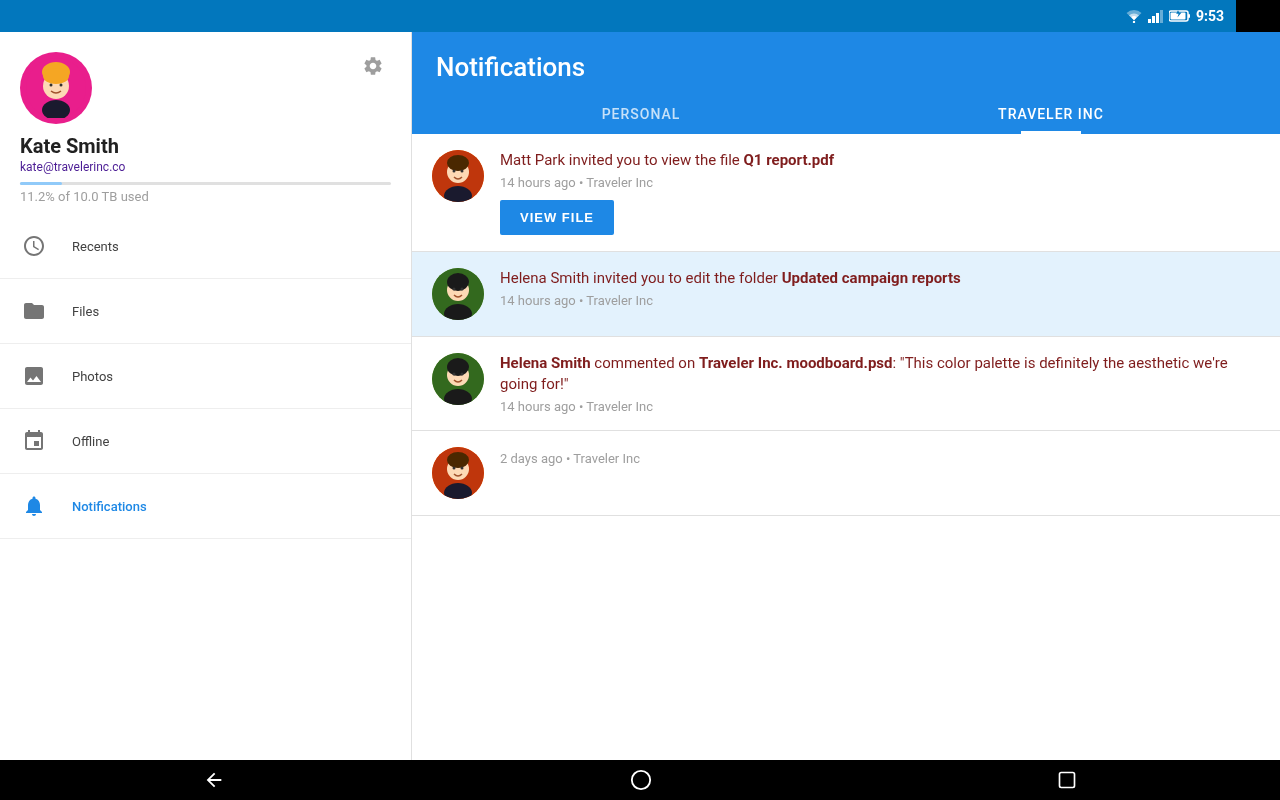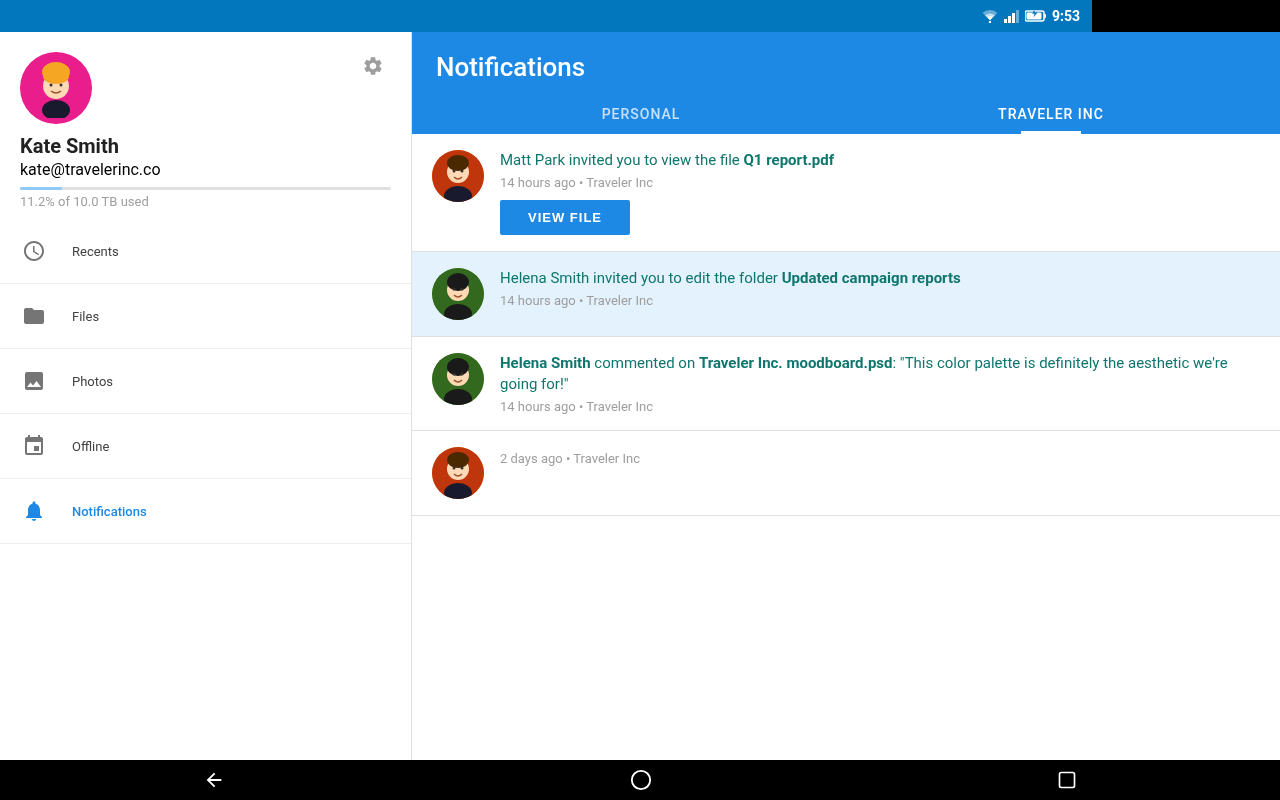--- a/index.html
+++ b/index.html
@@ -1,20 +1,20 @@
 <!DOCTYPE html>
 <html><head>
   <meta charset="utf-8">
   <style>
     * { margin: 0; padding: 0; box-sizing: border-box; }
     body { width: 1280px; height: 800px; overflow: hidden; font-family: 'Roboto', Arial, sans-serif; background: #000; }
 
     
     .status-bar {
-      width: 1092px;
+      width: 1236px;
       height: 32px;
       background: #0277bd;
       display: flex;
       align-items: center;
       justify-content: flex-end;
       padding-right: 12px;
       gap: 6px;
     }
     .status-icons {
       display: flex;
@@ -73,22 +73,22 @@
     }
     .avatar svg { width: 60px; height: 60px; }
 
     .user-name {
       font-size: 20px;
       font-weight: bold;
       color: #212121;
       margin-top: 10px;
     }
     .user-email {
-      font-size: 16px;
-      color: #000000;
+      font-size: 12px;
+      color: #4c1d95;
       margin-top: 2px;
     }
     .storage-bar-container {
       margin-top: 8px;
     }
     .storage-track {
       width: 100%;
       height: 3px;
       background: #e0e0e0;
       border-radius: 2px;
@@ -213,37 +213,37 @@
       justify-content: center;
     }
     .notif-avatar.orange { background: #e65100; }
     .notif-avatar.green { background: #558b2f; }
 
     .notif-body {
       flex: 1;
     }
     .notif-text {
       font-size: 15px;
-      color: #0f766e;
+      color: #7f1d1d;
       line-height: 1.4;
     }
     .notif-text strong { font-weight: bold; }
     .notif-meta {
       font-size: 13px;
       color: #9e9e9e;
       margin-top: 4px;
     }
     .notif-action {
       margin-top: 10px;
     }
     .action-btn {
       background: #1e88e5;
       color: white;
       border: none;
-      padding: 10px 28px;
+      padding: 10px 20px;
       font-size: 13px;
       font-weight: bold;
       letter-spacing: 1px;
       cursor: pointer;
       border-radius: 2px;
     }
 
     
     .nav-bar {
       width: 1280px;

